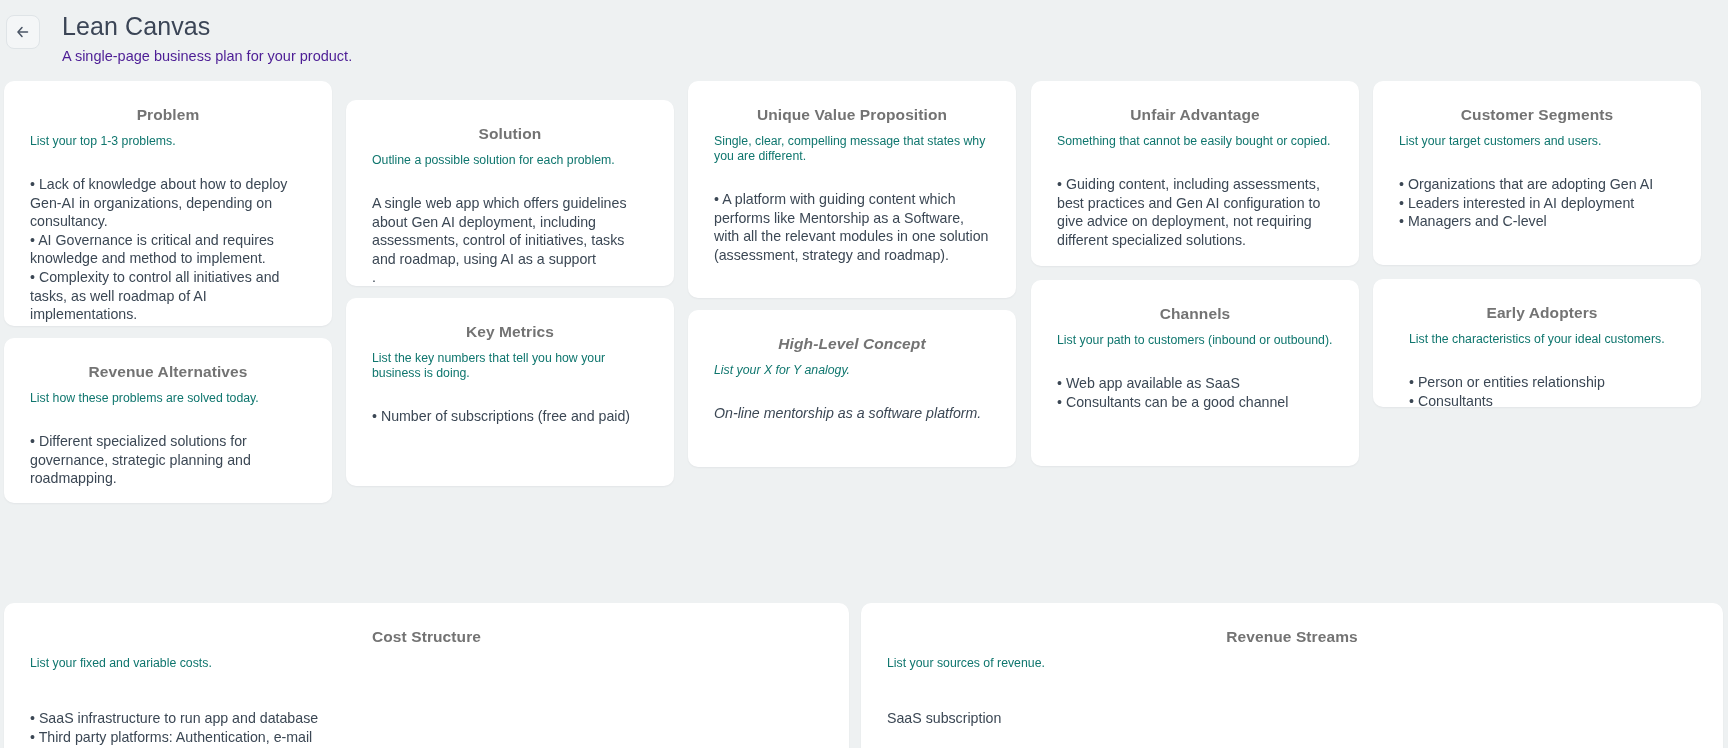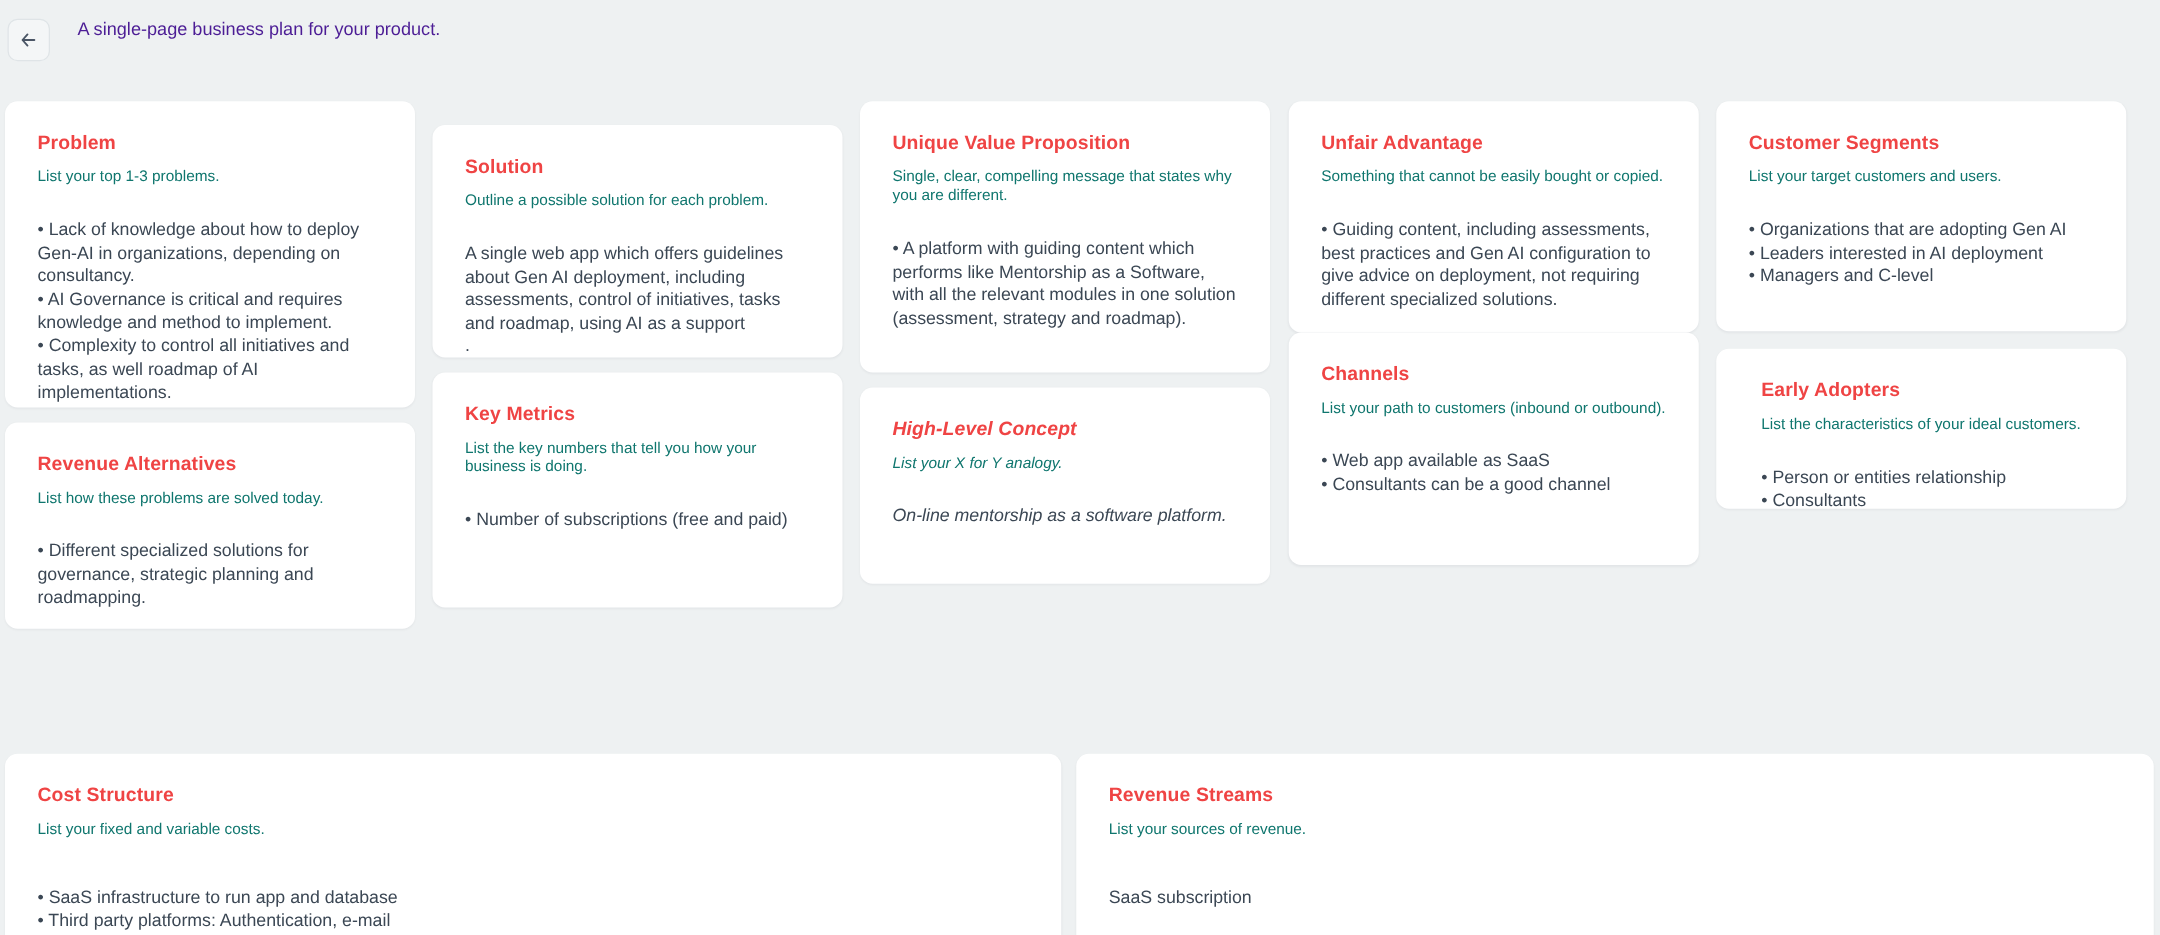--- a/index.html
+++ b/index.html
@@ -70,23 +70,24 @@
   }
   .card {
     background: #ffffff;
     border-radius: 10px;
     padding: 24px 26px 22px 26px;
     box-shadow: 0 1px 2px rgba(16,24,40,.05);
   }
   .card-title {
     font-size: 15.5px;
     font-weight: 700;
-    color: #ef4444;
+    color: #737373;
     line-height: 20px;
     letter-spacing: .1px;
+    text-align: center;
   }
   .card-hint {
     font-size: 12.3px;
     color: #0f766e;
     line-height: 15px;
     margin-top: 9px;
   }
   .card-body {
     font-size: 14.2px;
     color: #3b4754;
@@ -106,21 +107,21 @@
   #card-problem    { height: 245px; }
   #card-existing   { margin-top: 12px; height: 165px; }
 
   #card-solution   { height: 186px; }
   #card-metrics    { margin-top: 12px; height: 188px; }
 
   #card-uvp        { height: 217px; }
   #card-concept    { margin-top: 12px; height: 157px; font-style: italic; }
 
   #card-unfair     { height: 185px; }
-  #card-channels   { height: 186px; }
+  #card-channels   { margin-top: 14px; height: 186px; }
 
   #card-segments   { height: 184px; }
   #card-early      { margin-top: 14px; height: 128px; padding-left: 36px; }
 
   
   .bottom {
     position: absolute;
     left: 0; top: 585px;
     width: 1728px;
     height: 163px;
@@ -147,20 +148,21 @@
   <div class="header">
     <div class="back-button">
       <span>
         <svg width="16" height="16" viewBox="0 0 16 16" fill="none" stroke="#4a5565" stroke-width="1.5" stroke-linecap="round" stroke-linejoin="round">
           <path d="M12.5 8H3.5"></path>
           <path d="M7 3.5 3 8l4 4.5"></path>
         </svg>
       </span>
     </div>
     <div class="header-text">
+      <div class="page-title">Lean Canvas</div>
       <div class="page-subtitle">A single-page business plan for your product.</div>
     </div>
   </div>
 
   <div class="canvas">
 
     <div class="col" id="col-1">
       <div class="card" id="card-problem">
         <div class="card-title">Problem</div>
         <div class="card-hint">List your top 1-3 problems.</div>

